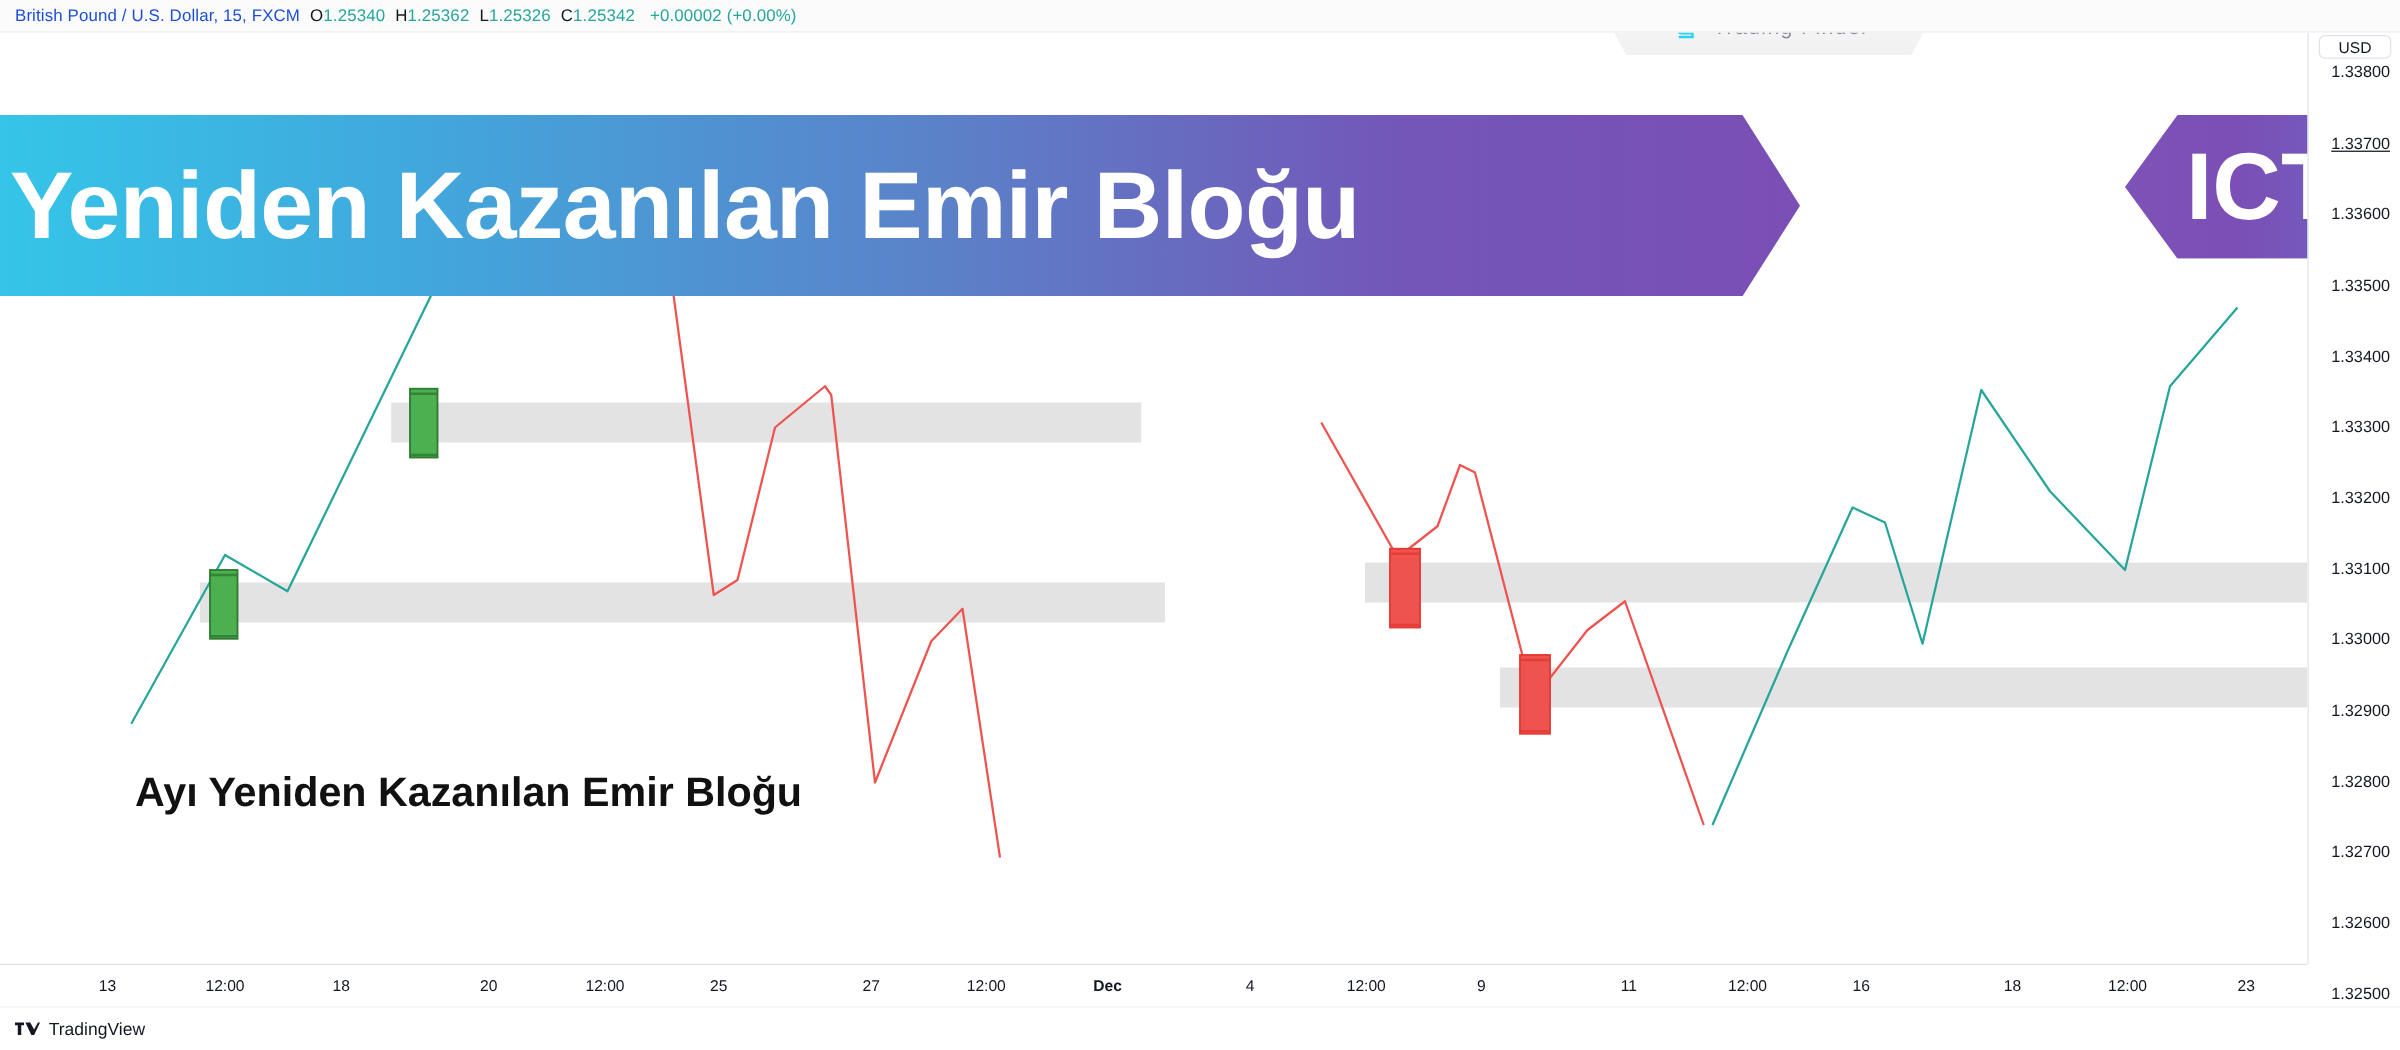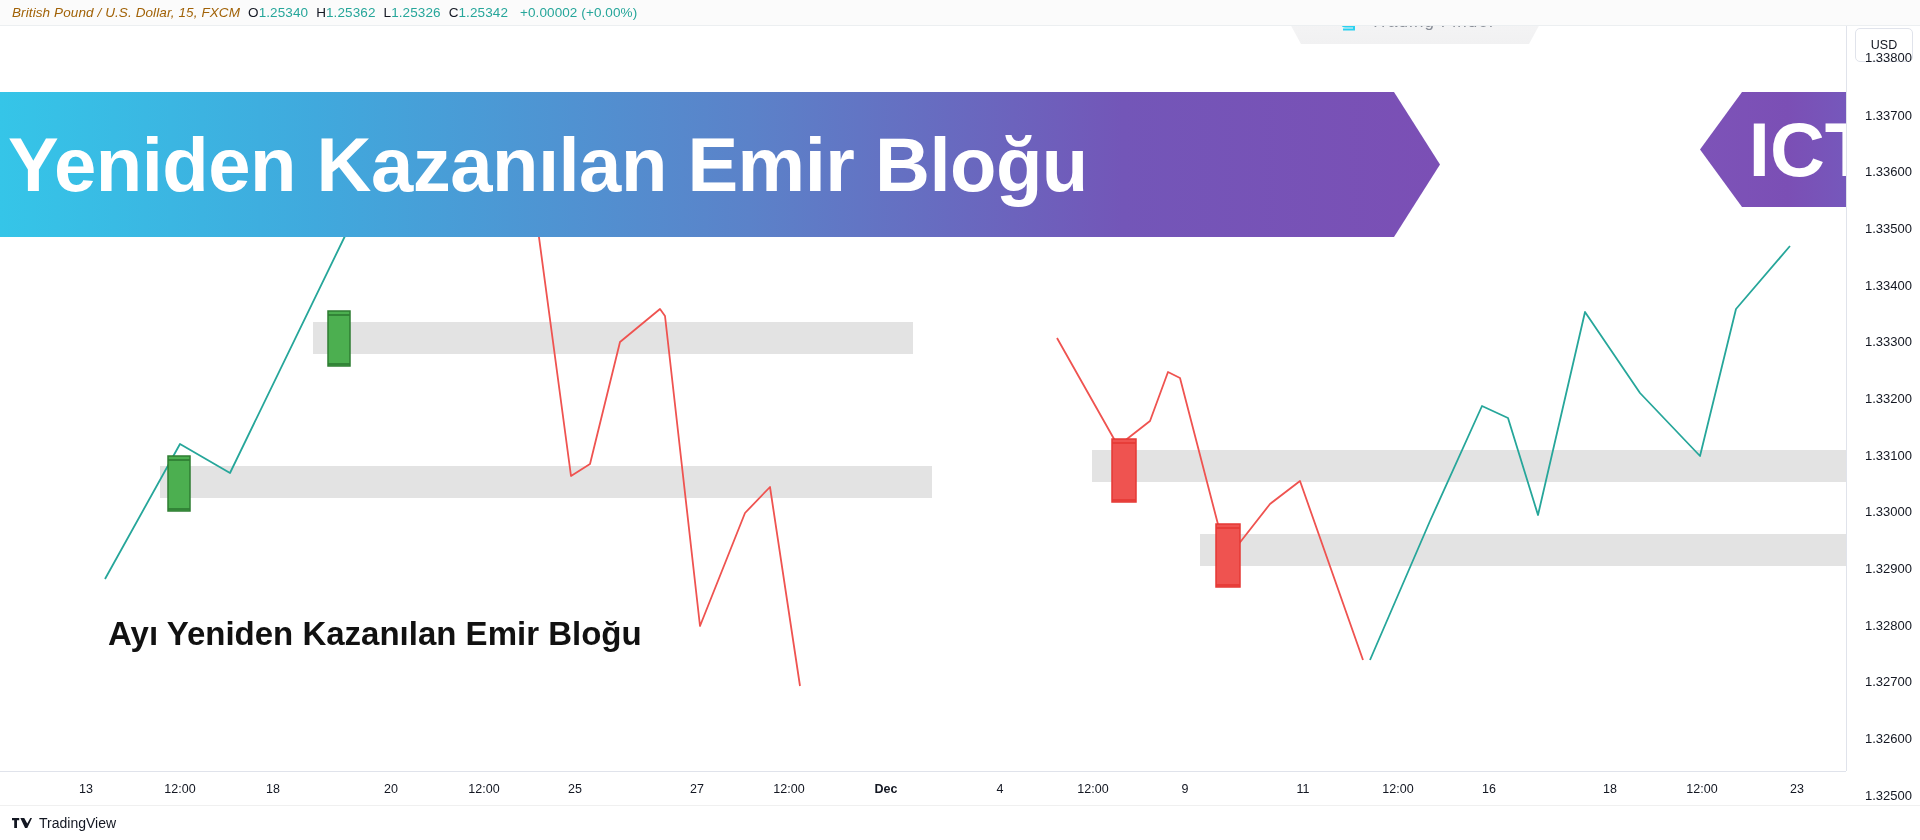--- a/index.html
+++ b/index.html
@@ -9,21 +9,21 @@
   #root { position:relative; width:1920px; height:840px; background:#ffffff; }
 
   
   .topbar {
     position:absolute; left:0; top:0; width:1920px; height:26px;
     background:#fbfbfb; border-bottom:1px solid #eceff1;
     display:flex; align-items:center; z-index:30;
   }
   .tb-inner { display:flex; align-items:baseline; gap:0; padding-left:12px;
     font-size:13.5px; color:#131722; white-space:nowrap; letter-spacing:0.1px; }
-  .sym { color:#a16207;font-style:italic; }
+  .sym { color:#1d4ed8; }
   .ohlc { margin-left:8px; color:#131722; }
   .ohlc .k { color:#131722; }
   .ohlc .v { color:#26a69a; }
   .chg { margin-left:12px; color:#26a69a; }
 
   
   .tf-plaque {
     position:absolute; left:1265px; top:0px; width:300px; height:44px;
     background:linear-gradient(180deg,#f7f7f8 0%, #f1f1f2 100%);
     clip-path: polygon(4% 0, 96% 0, 88% 100%, 12% 100%);
@@ -36,21 +36,21 @@
 
   
   .plot { position:absolute; left:0; top:26px; width:1846px; height:745px; z-index:5; }
   .plot svg { display:block; }
 
   
   .price-axis { position:absolute; right:0; top:26px; width:74px; height:745px;
     background:#ffffff; border-left:1px solid #e0e3eb; z-index:20; }
   .price-tick { position:absolute; right:8px; font-size:13px; color:#131722;
     transform:translateY(-50%); white-space:nowrap; }
-  .usd-chip { position:absolute; right:7px; top:2px; width:58px; height:34px;
+  .usd-chip { position:absolute; right:7px; top:2px; width:58px; height:19px;
     border:1px solid #e0e3eb; border-radius:5px; background:#fff;
     display:flex; align-items:center; justify-content:center;
     font-size:12.5px; color:#131722; }
 
   
   .time-axis { position:absolute; left:0; top:771px; width:1846px; height:34px;
     border-top:1px solid #e0e3eb; background:#fff; z-index:20; }
   .time-tick { position:absolute; top:10px; font-size:12.5px; color:#131722;
     transform:translateX(-50%); white-space:nowrap; }
   .time-tick.bold { font-weight:700; }
@@ -145,21 +145,21 @@
           <rect x="1216" y="501" width="24" height="2" fill="#e53935" opacity="0.85"></rect>
           <rect x="1216" y="558" width="24" height="2" fill="#e53935" opacity="0.85"></rect>
         </g>
       </svg>
   </div>
 
   <div class="price-axis">
     <div class="usd-chip">USD</div>
     <div id="price-ticks">
         <div class="price-tick" style="top: 31px;">1.33800</div>
-        <div class="price-tick" style="top: 89px;">1.33700</div>
+        <div class="price-tick" style="top: 89px; text-decoration: underline;">1.33700</div>
         <div class="price-tick" style="top: 145px;">1.33600</div>
         <div class="price-tick" style="top: 202px;">1.33500</div>
         <div class="price-tick" style="top: 259px;">1.33400</div>
         <div class="price-tick" style="top: 315px;">1.33300</div>
         <div class="price-tick" style="top: 372px;">1.33200</div>
         <div class="price-tick" style="top: 429px;">1.33100</div>
         <div class="price-tick" style="top: 485px;">1.33000</div>
         <div class="price-tick" style="top: 542px;">1.32900</div>
         <div class="price-tick" style="top: 599px;">1.32800</div>
         <div class="price-tick" style="top: 655px;">1.32700</div>

